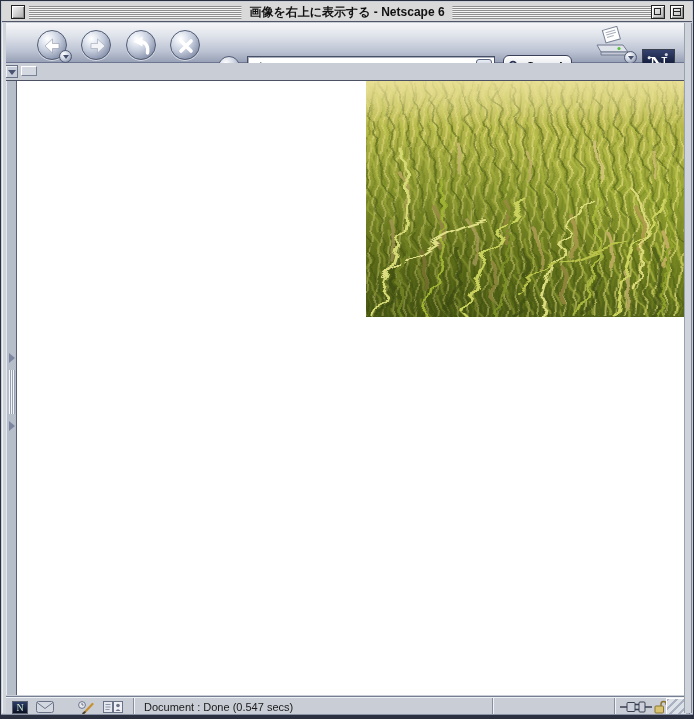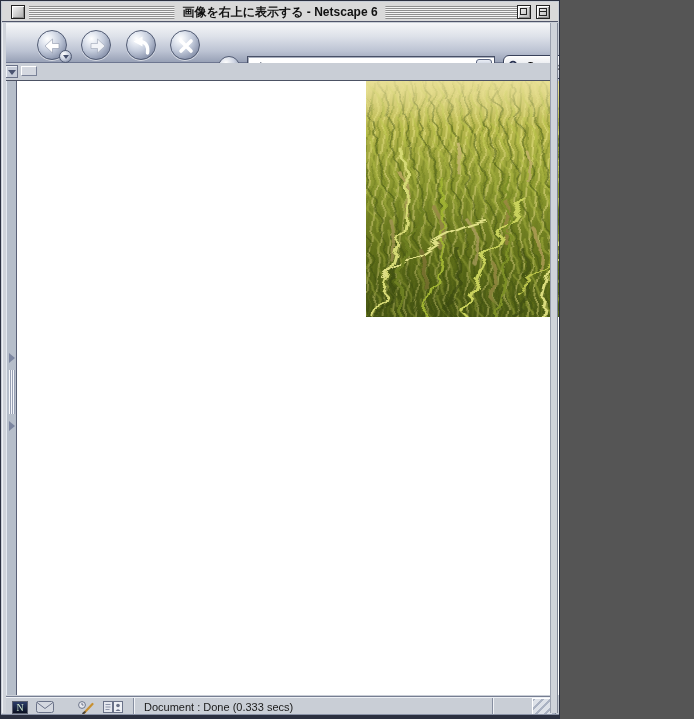--- a/index.html
+++ b/index.html
@@ -1,18 +1,18 @@
 <!DOCTYPE html>
 <html><head>
 <meta charset="utf-8">
 <style>
   html,body{margin:0;padding:0;background:#555;}
   *{box-sizing:border-box;}
   .window{
-    position:relative;width:560px;height:719px;
+    position:relative;width:694px;height:719px;
     background:#c9ced6;border:1px solid #2b3040;
     font-family:"Liberation Sans",sans-serif;
     overflow:hidden;
   }
   
   .titlebar{position:absolute;left:1px;top:1px;right:1px;height:20px;background:#d9d9d9;border-bottom:1px solid #50556a;}
   .stripes{position:absolute;left:27px;right:27px;top:4px;height:13px;
     background:repeating-linear-gradient(180deg,#8f8f8f 0 1px,#f4f4f4 1px 2px);}
   .closebox{position:absolute;left:9px;top:3px;width:14px;height:14px;background:linear-gradient(135deg,#fbfbfb,#a8a8a8);
     border:1px solid #222;box-shadow:inset 1px 1px 0 #fff,inset -1px -1px 0 #8a8a8a;}
@@ -303,21 +303,21 @@
     <div class="sb-icon" style="left:101px;">
       <svg width="20" height="14" viewBox="0 0 20 14">
         <rect x="0.5" y="1.5" width="9" height="11" fill="#e4e7ee" stroke="#6a7288"></rect>
         <rect x="10.5" y="1.5" width="9" height="11" fill="#eef0f5" stroke="#6a7288"></rect>
         <path d="M2.5 4.5 h5 M2.5 7 h5 M2.5 9.5 h4" stroke="#8b93a8" stroke-width="1"></path>
         <circle cx="15" cy="5.5" r="1.8" fill="#6a7288"></circle>
         <path d="M12.5 11 q2.5 -3.5 5 0 z" fill="#6a7288"></path>
       </svg>
     </div>
     <div class="divider" style="left:131px;"></div>
-    <span class="status-text">Document : Done (0.333 secs)</span>
+    <span class="status-text">Document : Done (0.547 secs)</span>
     <div class="divider" style="left:490px;"></div>
     <div class="divider" style="left:612px;"></div>
     <div class="sb-icon" style="left:617px;width:34px;">
       <svg width="34" height="12" viewBox="0 0 34 12">
         <path d="M1 6 H8 M26 6 H33" stroke="#3a4050" stroke-width="1.6"></path>
         <rect x="8" y="1.5" width="8" height="9" rx="1" fill="#ccd1dc" stroke="#3a4050"></rect>
         <path d="M16 3.5 h4 M16 8.5 h4" stroke="#3a4050" stroke-width="1.4"></path>
         <rect x="20" y="1" width="6" height="10" rx="1" fill="#ccd1dc" stroke="#3a4050"></rect>
       </svg>
     </div>

